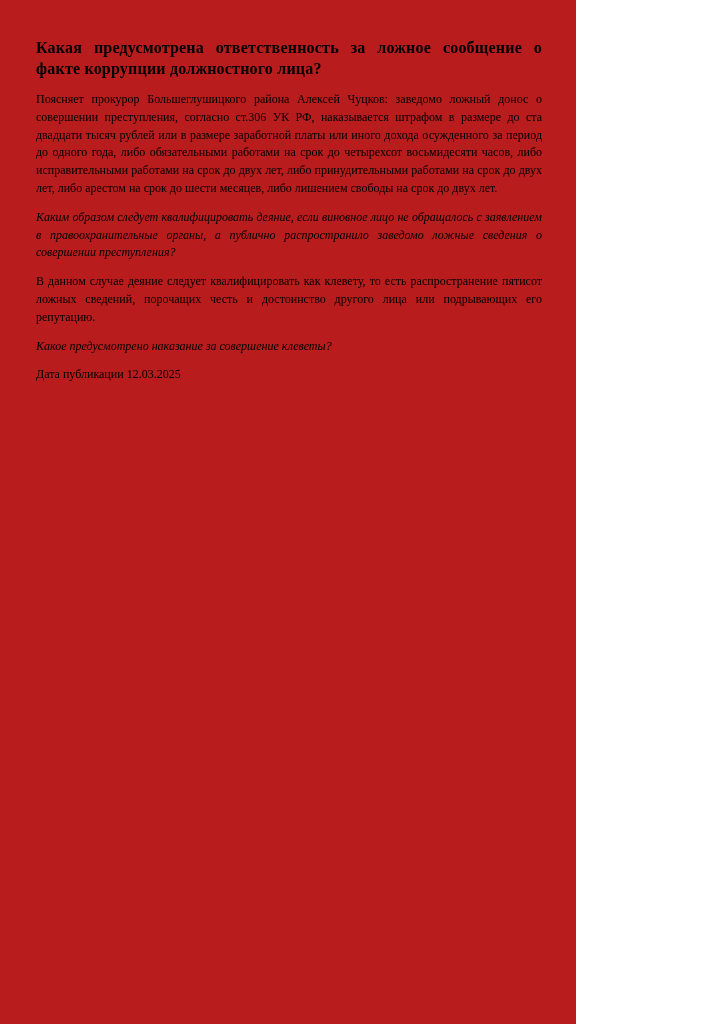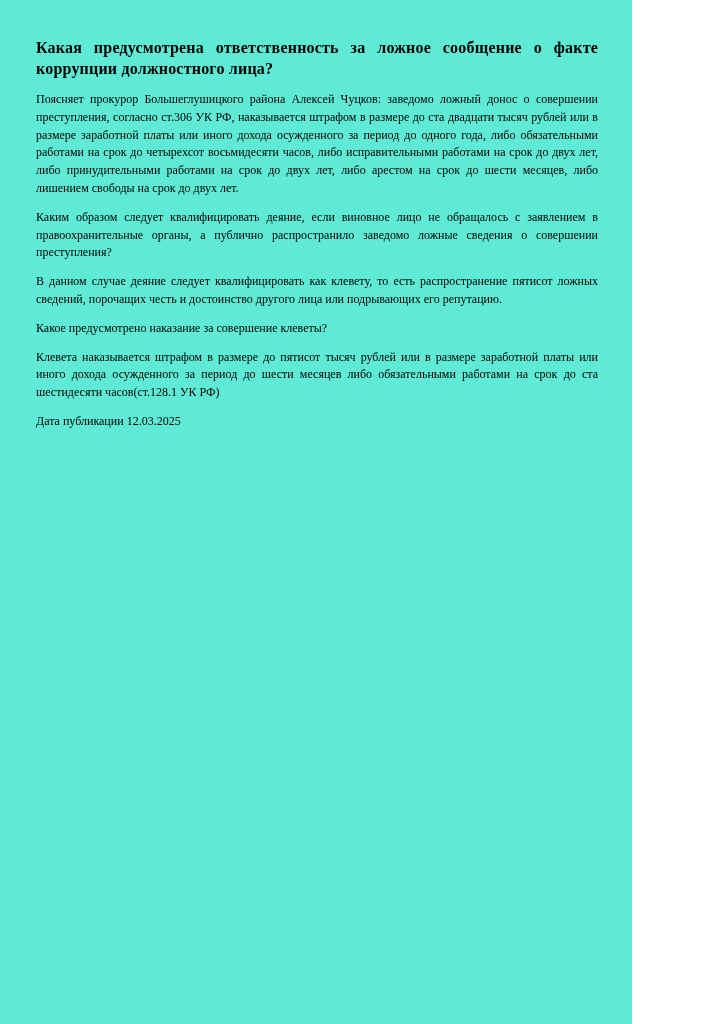--- a/index.html
+++ b/index.html
@@ -2,23 +2,23 @@
 <html lang="ru"><head>
 <meta charset="utf-8">
 <style>
   html, body {
     margin: 0;
     padding: 0;
     background: #ffffff;
   }
   .page {
     position: relative;
-    width: 632px;
+    width: 576px;
     height: 1024px;
-    background: #5eead4;
+    background: #b91c1c;
     overflow: hidden;
     box-sizing: border-box;
     padding: 37px 34px 0 36px;
     font-family: "Liberation Serif", "DejaVu Serif", serif;
     color: #000000;
   }
   .doc-title {
     font-size: 16px;
     font-weight: bold;
     line-height: 21px;
@@ -26,35 +26,35 @@
     text-align: justify;
     letter-spacing: 0.2px;
   }
   .para {
     font-size: 12px;
     line-height: 17.8px;
     margin: 0 0 11px 0;
     text-align: justify;
   }
   .para.italic {
+    font-style: italic;
   }
   .para.no-justify {
     text-align: left;
   }
 </style>
 </head>
 <body>
 
 <div class="page">
   <h1 class="doc-title">Какая предусмотрена ответственность за ложное сообщение о факте коррупции должностного лица?</h1>
 
   <p class="para">Поясняет прокурор Большеглушицкого района Алексей Чуцков: заведомо ложный донос о совершении преступления, согласно ст.306 УК РФ, наказывается штрафом в размере до ста двадцати тысяч рублей или в размере заработной платы или иного дохода осужденного за период до одного года, либо обязательными работами на срок до четырехсот восьмидесяти часов, либо исправительными работами на срок до двух лет, либо принудительными работами на срок до двух лет, либо арестом на срок до шести месяцев, либо лишением свободы на срок до двух лет.</p>
 
   <p class="para italic">Каким образом следует квалифицировать деяние, если виновное лицо не обращалось с заявлением в правоохранительные органы, а публично распространило заведомо ложные сведения о совершении преступления?</p>
 
   <p class="para">В данном случае деяние следует квалифицировать как клевету, то есть распространение пятисот ложных сведений, порочащих честь и достоинство другого лица или подрывающих его репутацию.</p>
 
   <p class="para italic">Какое предусмотрено наказание за совершение клеветы?</p>
 
-  <p class="para">Клевета наказывается штрафом в размере до пятисот тысяч рублей или в размере заработной платы или иного дохода осужденного за период до шести месяцев либо обязательными работами на срок до ста шестидесяти часов(ст.128.1 УК РФ)</p>
 
   <p class="para no-justify">Дата публикации 12.03.2025</p>
 </div>
 
 </body></html>

